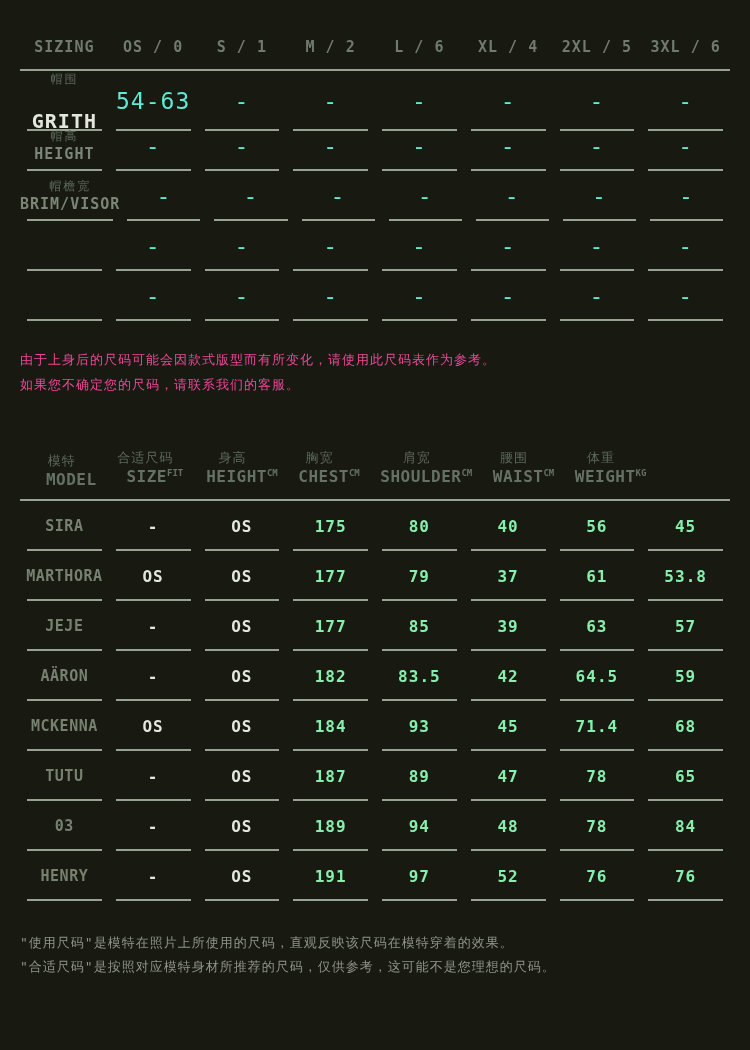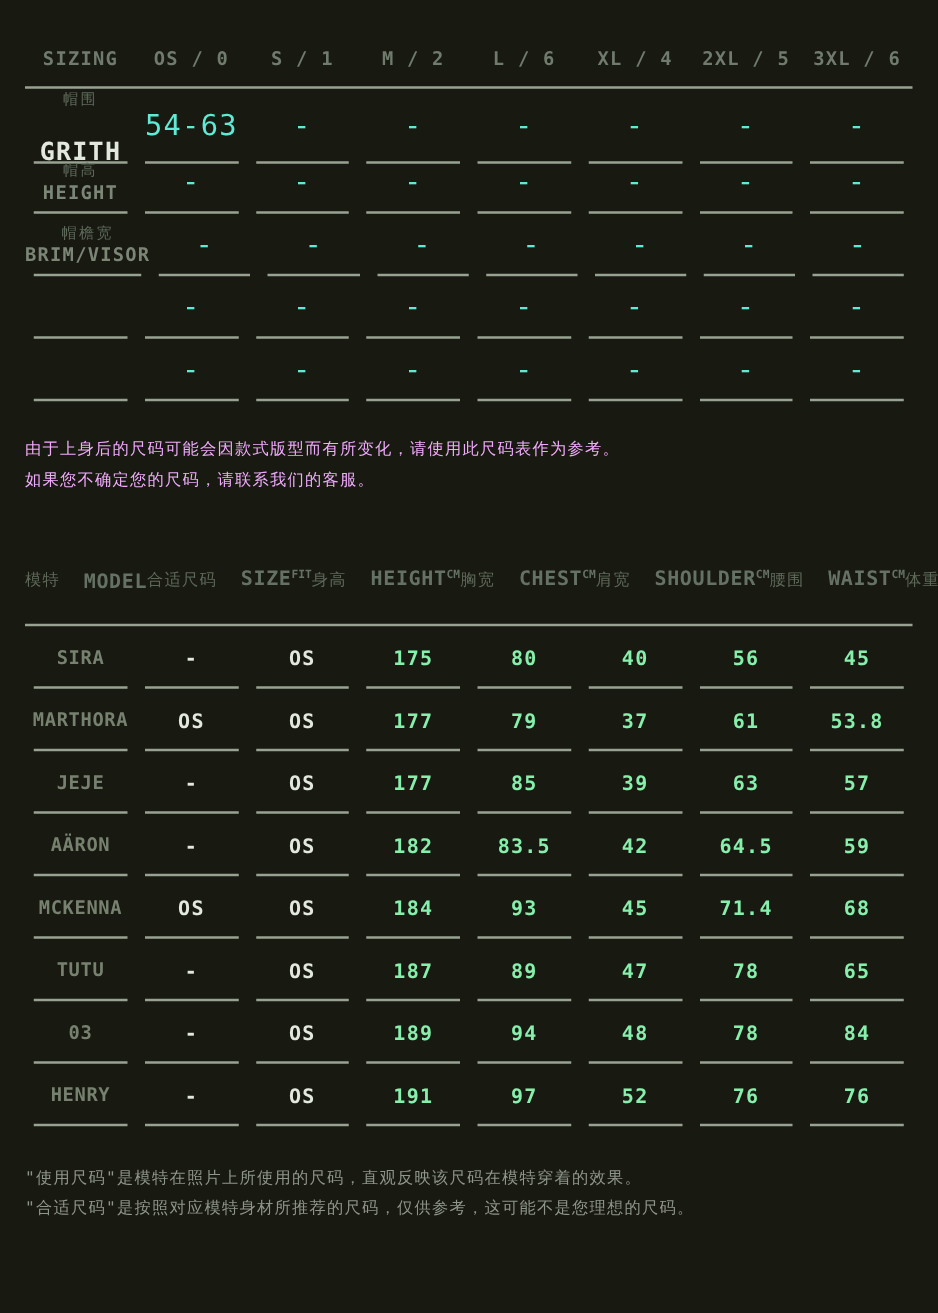--- a/index.html
+++ b/index.html
@@ -28,28 +28,28 @@
   .cell::after{
     content:"";position:absolute;left:7px;right:7px;bottom:0;
     height:2px;background:#98a293;
   }
   .val{color:#5eead4;font-size:23px;font-weight:normal;letter-spacing:1px;}
   .zh{color:#5d6859;font-size:12px;letter-spacing:2px;line-height:17px;}
   .en{color:#7b8677;font-size:15px;letter-spacing:1px;line-height:19px;font-weight:bold;}
   .en.bright{color:#e2e8dd;font-size:20px;margin-top:24px;}
 
   
-  .notice{margin-top:26px;color:#f0abfc;font-size:13px;line-height:25px;letter-spacing:1px;}
+  .notice{margin-top:26px;color:#ec4899;font-size:13px;line-height:25px;letter-spacing:1px;}
   .notice p,.footnotes p{margin:0;}
 
   
   .t2{margin-top:42px;}
   .t2 .thead{height:60px;}
   .hcell{
-    display:flex;flex-direction:row;align-items:center;
+    display:flex;flex-direction:column;align-items:center;
     justify-content:flex-end;padding-bottom:10px;white-space:nowrap;
   }
   .hzh{color:#5d6859;font-size:13px;letter-spacing:1px;line-height:19px;}
   .hen{color:#657164;font-size:16px;font-weight:bold;line-height:19px;letter-spacing:0.5px;padding-left:19px;}
   .sup{font-size:9px;position:relative;top:-6px;letter-spacing:0;}
   .name{color:#76816f;font-size:15px;letter-spacing:0.5px;font-weight:bold;}
   .os{color:#e2e8dd;font-size:16px;font-weight:bold;letter-spacing:1px;}
   .num{color:#86efac;font-size:16px;letter-spacing:1px;font-weight:bold;}
 
   

